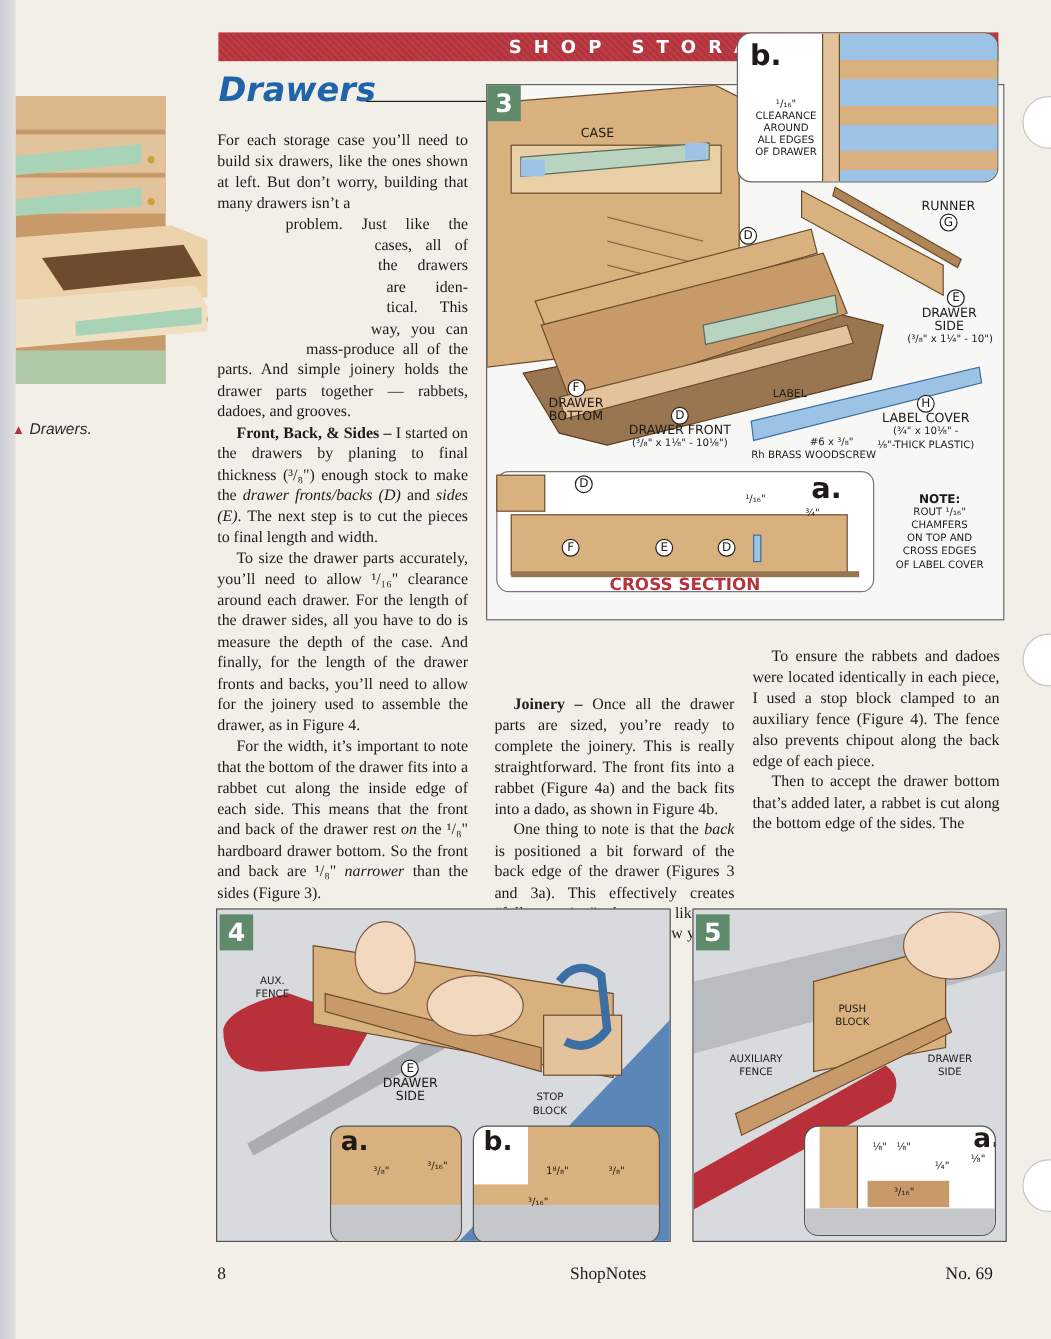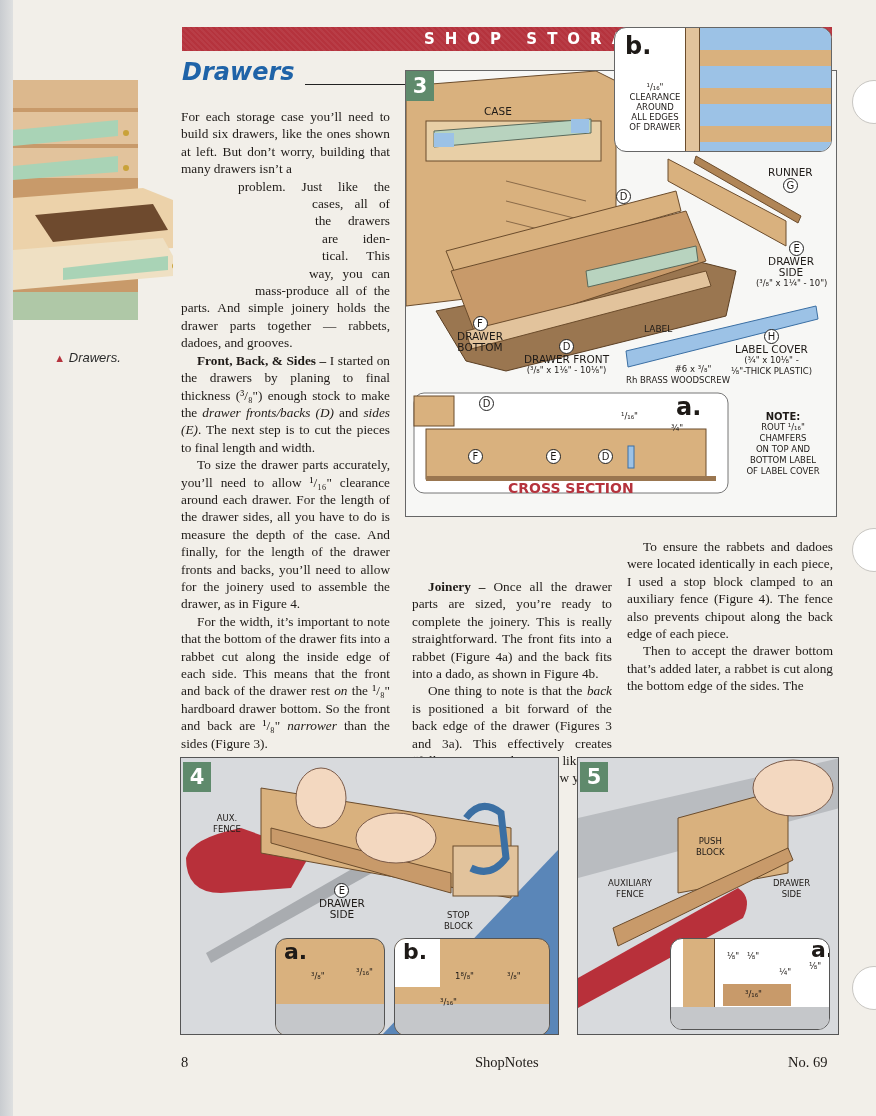--- a/index.html
+++ b/index.html
@@ -5,26 +5,26 @@
   * { box-sizing: border-box; margin: 0; padding: 0; }
   html, body { width: 876px; height: 1116px; overflow: hidden; }
   body { background: #f2efe9; position: relative; font-family: "Liberation Serif", serif; color: #1e1a17; }
   .page-shadow { position: absolute; left: 0; top: 0; width: 13px; height: 1116px; background: linear-gradient(90deg,#c9ccd0,#dfe0e0); }
   .hole { position: absolute; right: -20px; width: 44px; height: 44px; border-radius: 50%; background: #fff; border: 1px solid #c8c6c2; }
 
   .header-band { position: absolute; left: 182px; top: 27px; width: 650px; height: 24px; background: #b5333d;
     background-image: repeating-linear-gradient(45deg, rgba(255,255,255,0.05) 0 2px, transparent 2px 4px); }
   .header-band span { position: absolute; left: 242px; top: 3px; color: #fff; font-family: "DejaVu Sans", sans-serif; font-weight: bold; font-size: 15px; letter-spacing: 10px; }
 
-  .title { position: absolute; left: 182px; top: 58px; font-family: "DejaVu Sans", sans-serif; font-style: italic; font-weight: bold; font-size: 24px; color: #1f63a8; }
+  .title { position: absolute; left: 182px; top: 58px; font-family: "DejaVu Sans", sans-serif; font-style: italic; font-weight: bold; font-size: 28px; color: #1f63a8; }
   .title-rule { position: absolute; left: 305px; top: 84px; width: 100px; height: 1px; background: #222; }
 
   
   .photo { position: absolute; left: 13px; top: 80px; width: 160px; height: 245px; }
-  .caption { position: absolute; left: 10px; top: 349px; width: 155px; text-align: center; font-family: "Liberation Sans", sans-serif; font-size: 13px; line-height: 18px; color: #2b2b2b; }
+  .caption { position: absolute; left: 10px; top: 349px; width: 155px; text-align: left; font-family: "Liberation Sans", sans-serif; font-size: 13px; line-height: 18px; color: #2b2b2b; }
   .caption .head { font-style: italic; }
   .caption .tri { color: #b5333d; font-size: 11px; }
   .caption .body { font-style: italic; }
 
   .col { position: absolute; font-size: 13.3px; line-height: 17.4px; text-align: justify; }
   .col p { text-indent: 16px; }
   .col p.noind { text-indent: 0; }
   .col b { font-weight: bold; }
   .col i { font-style: italic; }
 
@@ -172,21 +172,21 @@
   <div class="lbl" style="left:192px;top:378px"><span class="circ">D</span></div>
   <div class="lbl lbl-sm" style="left:215px;top:340px">¹/₁₆"</div>
   <div class="lbl lbl-sm" style="left:265px;top:352px">¾"</div>
   <div class="lbl" style="left:102px;top:412px;font-size:14px;font-weight:bold;color:#b5333d">CROSS SECTION</div>
 
   <div class="lbl lbl-sm" style="left:332px;top:340px;width:90px">
     <div style="font-size:10px;font-weight:bold">NOTE:</div>
     <div>ROUT ¹/₁₆"</div>
       <div>CHAMFERS</div>
       <div>ON TOP AND</div>
-      <div>BOTTOM LABEL</div>
+      <div>CROSS EDGES</div>
       <div>OF LABEL COVER</div>
   </div>
 </div>
 
 <div class="fig4">
   <svg width="379" height="278" style="position:absolute;left:0;top:0">
     <polygon points="200,278 379,90 379,278" fill="#5a86b8"></polygon>
     <path d="M5,100 Q10,80 60,70 L130,95 L110,130 L40,135 Q5,135 5,100 Z" fill="#b8303a"></path>
     <polygon points="25,195 190,100 200,110 30,205" fill="#a9acb0"></polygon>
     <polygon points="80,30 330,70 330,140 80,95" fill="#d9b17e" stroke="#6b4c2c"></polygon>

